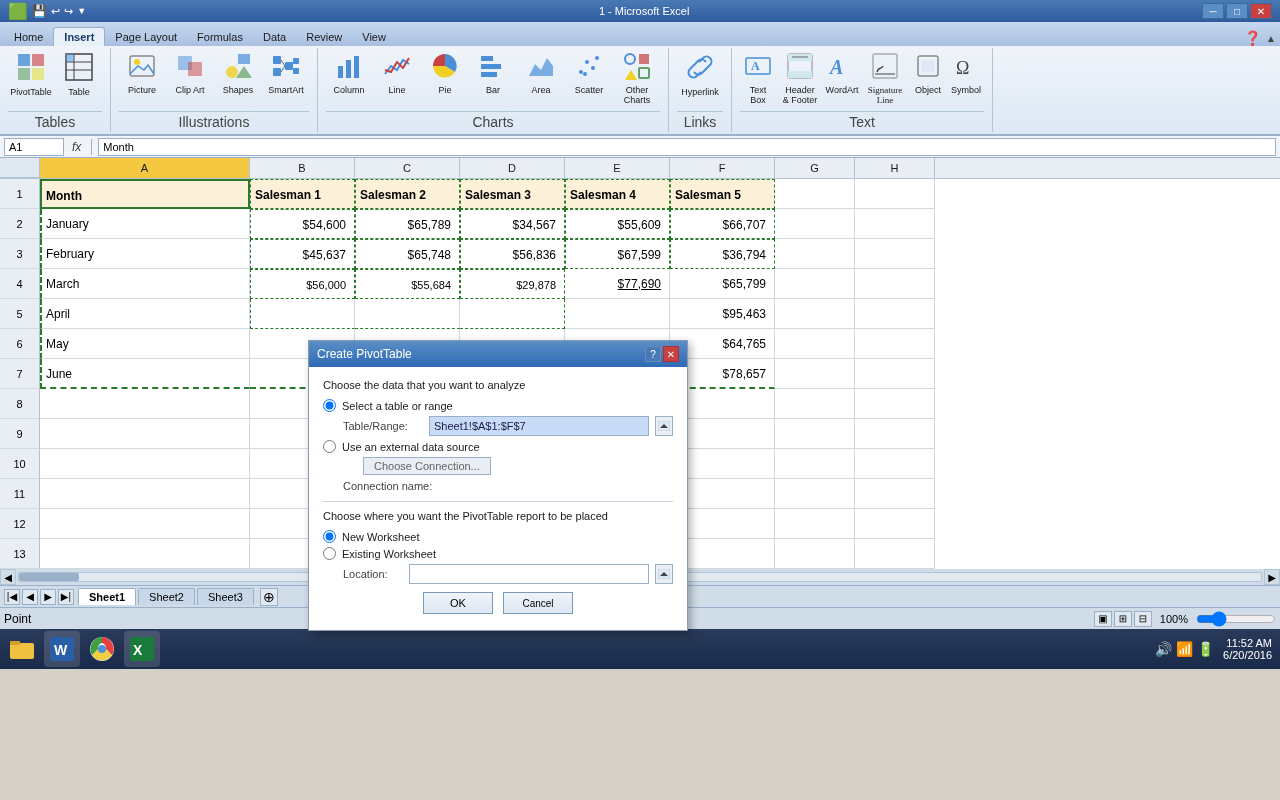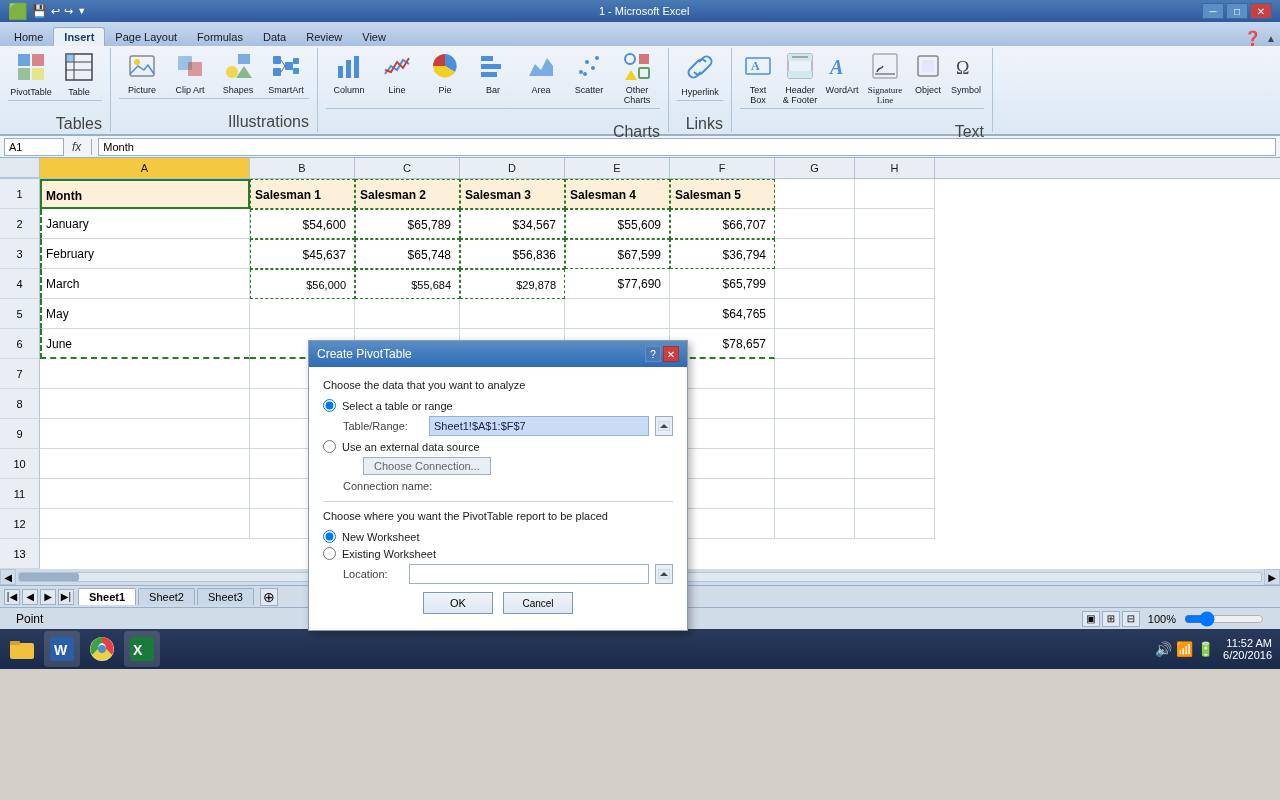--- a/index.html
+++ b/index.html
@@ -23,21 +23,21 @@
 
     
     .ribbon-tabs { height: 24px; background: linear-gradient(to bottom, #c8d8f0, #a8c0e0); display: flex; align-items: flex-end; padding-left: 4px; }
     .ribbon-tab { padding: 3px 10px; font-size: 11px; cursor: pointer; border-radius: 3px 3px 0 0; color: #1a1a1a; }
     .ribbon-tab.active { background: #e8f0f8; border: 1px solid #9ab0c8; border-bottom: none; font-weight: bold; color: #1a3a6a; }
 
     
     .ribbon { height: 90px; background: linear-gradient(to bottom, #f0f4fa, #dce8f4); border-bottom: 2px solid #9ab0c8; display: flex; align-items: stretch; padding: 2px 0; }
     .ribbon-group { display: flex; flex-direction: column; align-items: center; border-right: 1px solid #b0c4d8; padding: 2px 8px; min-width: 60px; }
     .ribbon-group-items { display: flex; flex-direction: row; align-items: flex-start; gap: 2px; flex: 1; }
-    .ribbon-group-label { font-size: 16px; color: #444; margin-top: auto; padding-top: 14px; border-top: 1px solid #b0c4d8; width: 100%; text-align: right; }
+    .ribbon-group-label { font-size: 14px; color: #444; margin-top: auto; padding-top: 2px; border-top: 1px solid #b0c4d8; width: 100%; text-align: center; }
     .ribbon-btn { display: flex; flex-direction: column; align-items: center; padding: 2px 4px; cursor: pointer; border-radius: 2px; width: 46px; }
     .ribbon-btn .icon { font-size: 24px; line-height: 1; }
     .ribbon-btn .label { font-size: 9px; text-align: center; color: #1a1a1a; margin-top: 2px; line-height: 1.1; }
 
     
     .formula-bar { height: 22px; background: #f0f4f8; border-bottom: 1px solid #9ab0c8; display: flex; align-items: center; padding: 0 4px; gap: 4px; }
     .cell-ref { width: 60px; border: 1px solid #9ab0c8; padding: 1px 4px; font-size: 11px; height: 18px; background: white; }
     .formula-fx { font-size: 12px; color: #444; padding: 0 4px; font-style: italic; text-align: right; }
     .formula-input { flex: 1; border: 1px solid #9ab0c8; padding: 1px 4px; font-size: 11px; height: 18px; background: white; }
 
@@ -91,21 +91,21 @@
     .dialog-location-input { flex: 1; height: 20px; border: 1px solid #9ab0c8; padding: 0 4px; font-size: 11px; background: white; }
     .dialog-footer { display: flex; justify-content: center; gap: 10px; padding: 8px 0 4px; }
     .dialog-ok-btn { width: 70px; height: 22px; border: 1px solid #7a9ab8; background: linear-gradient(to bottom, #f0f4f8, #dce8f4); font-size: 11px; cursor: pointer; }
     .dialog-cancel-btn { width: 70px; height: 22px; border: 1px solid #7a9ab8; background: linear-gradient(to bottom, #f0f4f8, #dce8f4); font-size: 10px; cursor: pointer; }
     .sheet-tab { padding: 2px 10px; font-size: 11px; background: white; border: 1px solid #9ab0c8; border-bottom: none; border-radius: 2px 2px 0 0; cursor: pointer; margin-right: 2px; }
     .sheet-tab.active { background: white; font-weight: bold; }
     .sheet-tab:not(.active) { background: #c8d8e8; }
     .sheet-nav-btn { width: 16px; height: 16px; border: 1px solid #9ab0c8; background: #e0e8f0; display: flex; align-items: center; justify-content: center; font-size: 10px; cursor: pointer; }
 
     
-    .status-bar { height: 22px; background: #d0dce8; display: flex; align-items: center; padding: 0 16px; justify-content: space-between; border-top: 1px solid #9ab0c8; }
+    .status-bar { height: 22px; background: #d0dce8; display: flex; align-items: center; padding: 0 4px; justify-content: space-between; border-top: 1px solid #9ab0c8; }
     .status-right { display: flex; align-items: center; gap: 8px; font-size: 11px; }
     .status-view-btns { display: flex; gap: 2px; }
     .status-view-btn { width: 18px; height: 16px; border: 1px solid #9ab0c8; background: #e0e8f0; display: flex; align-items: center; justify-content: center; font-size: 10px; cursor: pointer; }
 
     
     .taskbar { height: 40px; background: linear-gradient(to bottom, #2a3a5a, #1a2a4a); display: flex; align-items: center; padding: 0 4px; justify-content: space-between; }
     .taskbar-left { display: flex; align-items: center; gap: 4px; }
     .taskbar-app { width: 36px; height: 36px; display: flex; align-items: center; justify-content: center; cursor: pointer; border-radius: 4px; }
     .taskbar-right { display: flex; align-items: center; gap: 8px; color: white; font-size: 11px; padding-right: 4px; }
 
@@ -451,26 +451,36 @@
         <div class="cell col-f" style="border:1px dashed #2a7a2a;text-align:right;padding-right:8px;">$36,794</div>
         <div class="cell col-g"></div>
         <div class="cell col-h"></div>
       </div>
 
       <div class="grid-row">
         <div class="cell col-a" style="border-left:2px dashed #2a7a2a;">March</div>
         <div class="cell col-b" style="border:1px dashed #2a7a2a;text-align:right;padding-right:8px;font-size:11px;">$56,000</div>
         <div class="cell col-c" style="border:1px dashed #2a7a2a;text-align:right;padding-right:8px;font-size:11px;">$55,684</div>
         <div class="cell col-d" style="border:1px dashed #2a7a2a;text-align:right;padding-right:8px;font-size:11px;">$29,878</div>
-        <div class="cell col-e" style="text-align:right;padding-right:8px;">$77,690</div>
+        <div class="cell col-e" style="text-align:right;padding-right:8px;text-decoration:underline;">$77,690</div>
         <div class="cell col-f" style="text-align:right;padding-right:8px;">$65,799</div>
         <div class="cell col-g"></div>
         <div class="cell col-h"></div>
       </div>
 
+      <div class="grid-row">
+        <div class="cell col-a" style="border-left:2px dashed #2a7a2a;">April</div>
+        <div class="cell col-b" style="border-bottom:1px dashed #2a7a2a;border-left:1px dashed #2a7a2a;"></div>
+        <div class="cell col-c" style="border-bottom:1px dashed #2a7a2a;"></div>
+        <div class="cell col-d" style="border-bottom:1px dashed #2a7a2a;border-right:1px dashed #2a7a2a;"></div>
+        <div class="cell col-e" style="text-align:right;padding-right:8px;"></div>
+        <div class="cell col-f" style="text-align:right;padding-right:8px;">$95,463</div>
+        <div class="cell col-g"></div>
+        <div class="cell col-h"></div>
+      </div>
 
       <div class="grid-row">
         <div class="cell col-a" style="border-left:2px dashed #2a7a2a;">May</div>
         <div class="cell col-b"></div>
         <div class="cell col-c"></div>
         <div class="cell col-d"></div>
         <div class="cell col-e" style="text-align:right;padding-right:8px;"></div>
         <div class="cell col-f" style="text-align:right;padding-right:8px;">$64,765</div>
         <div class="cell col-g"></div>
         <div class="cell col-h"></div>

